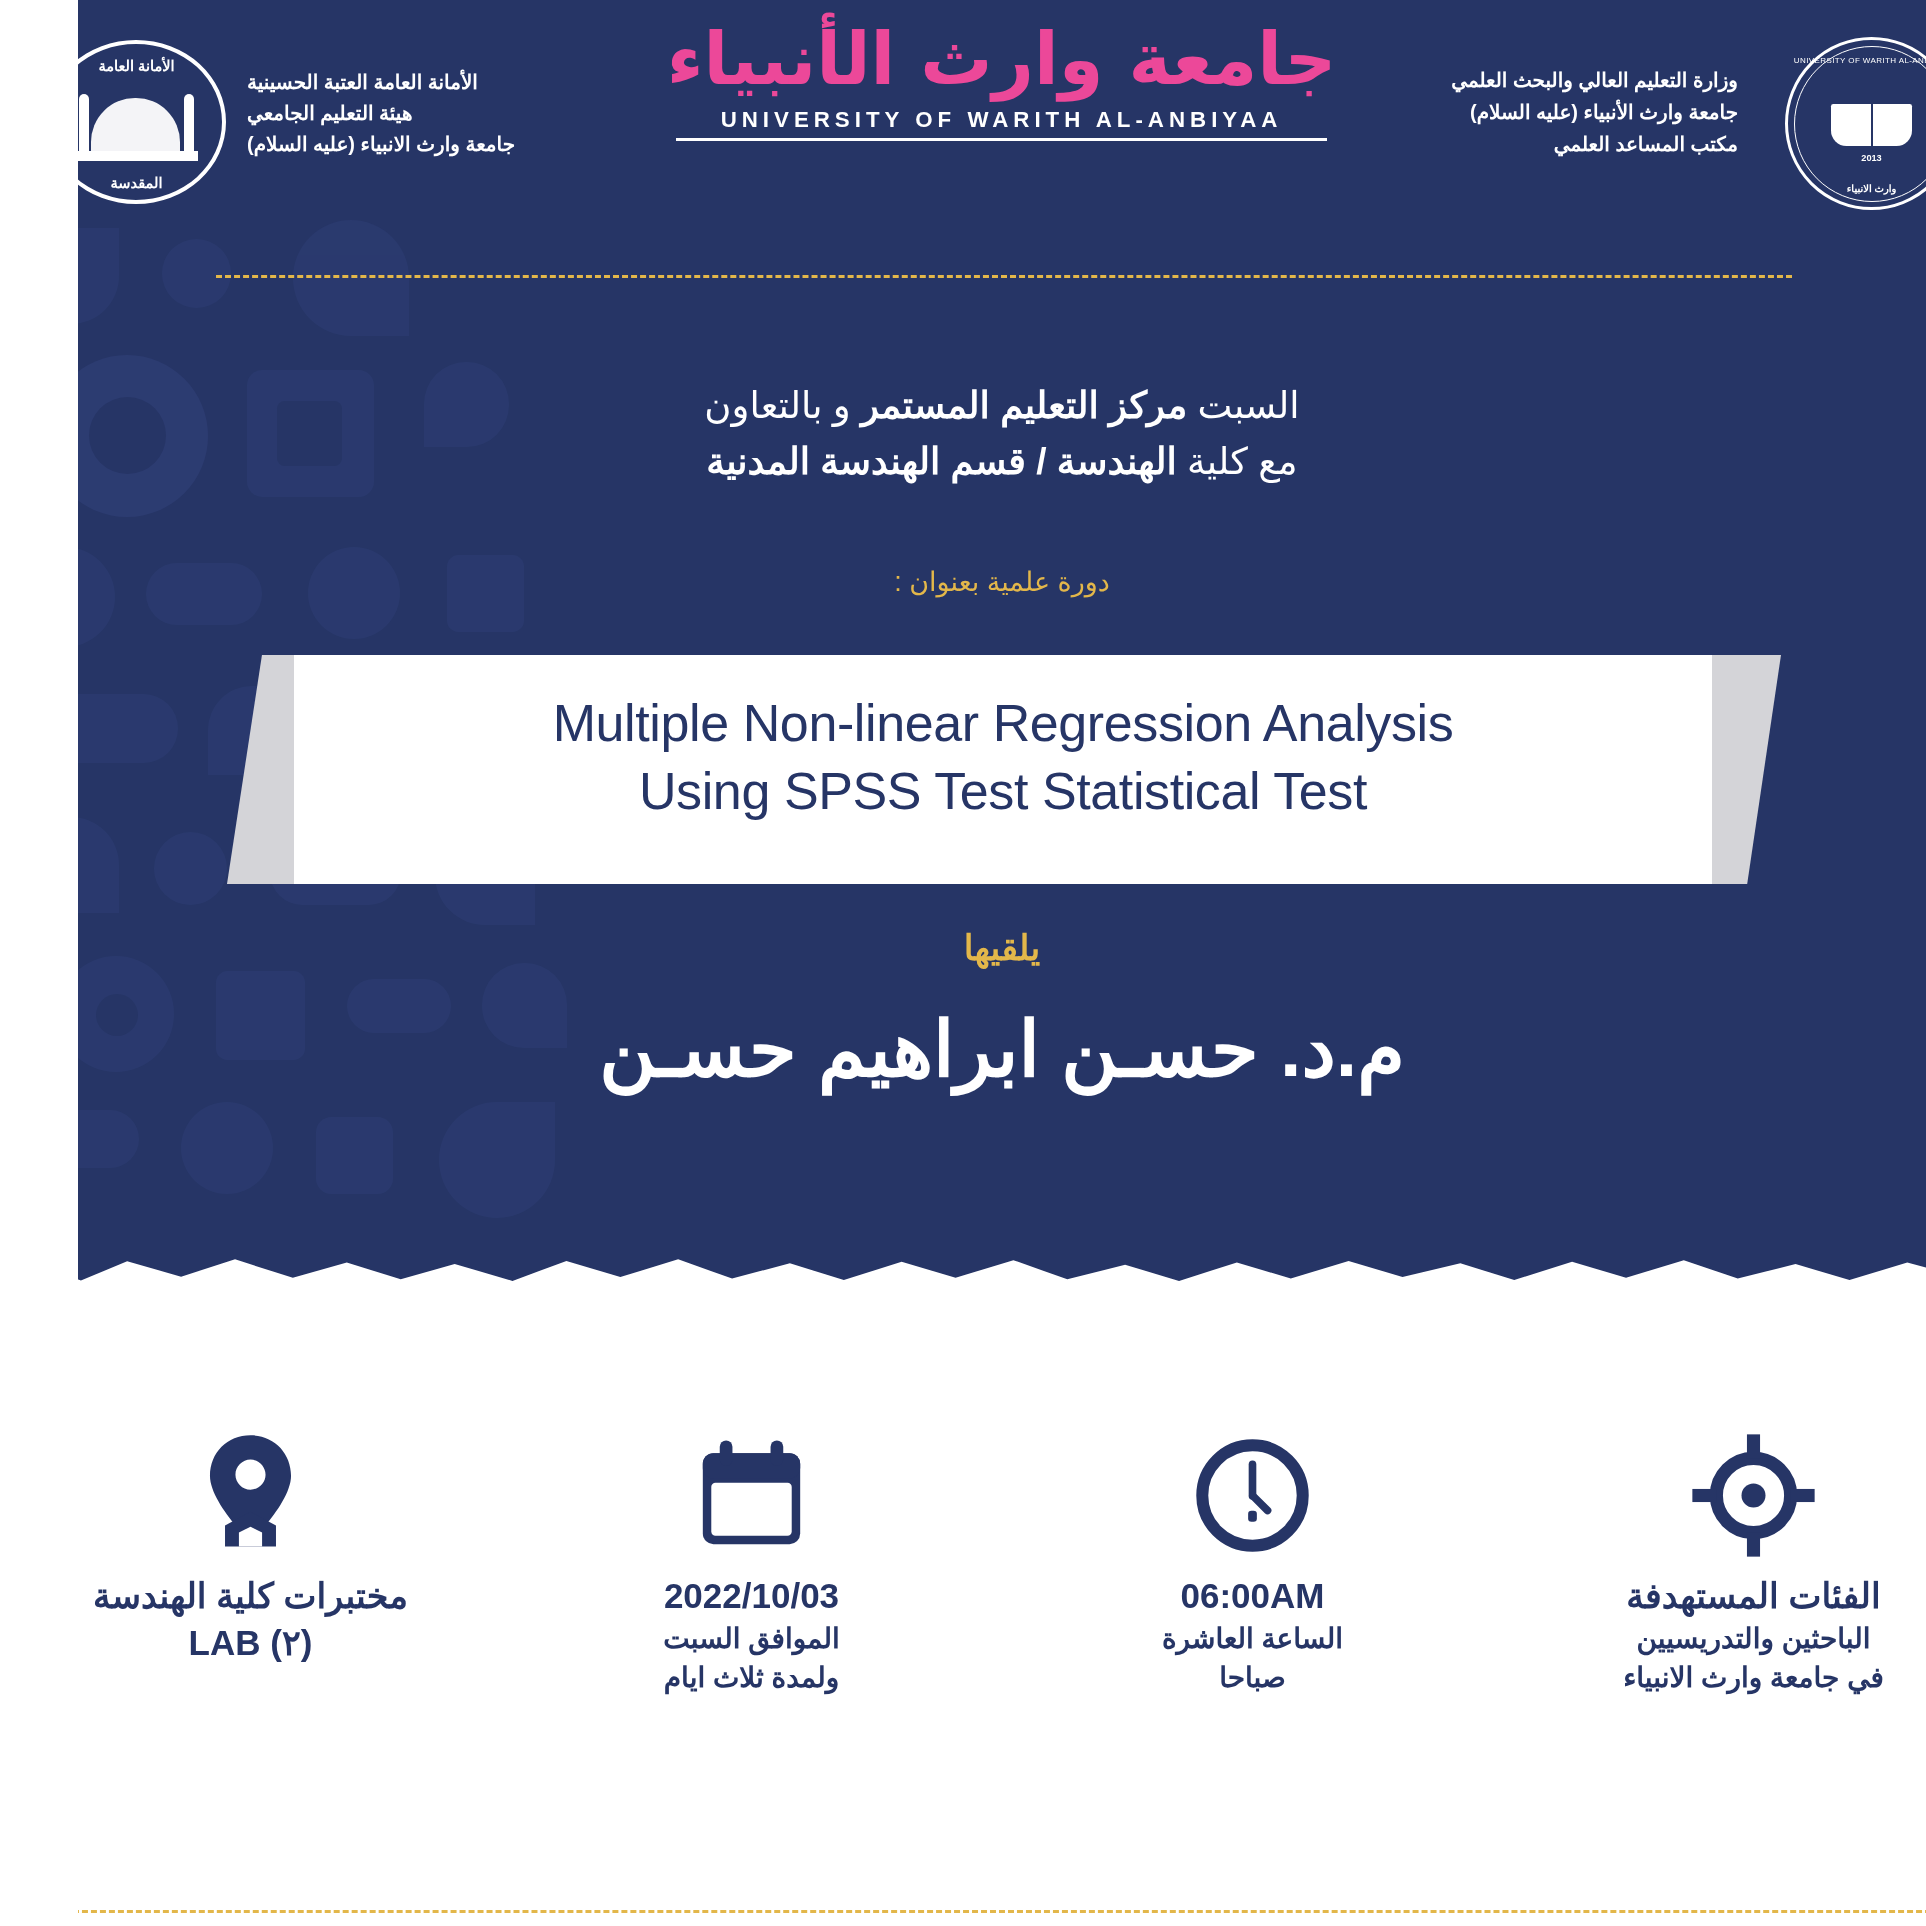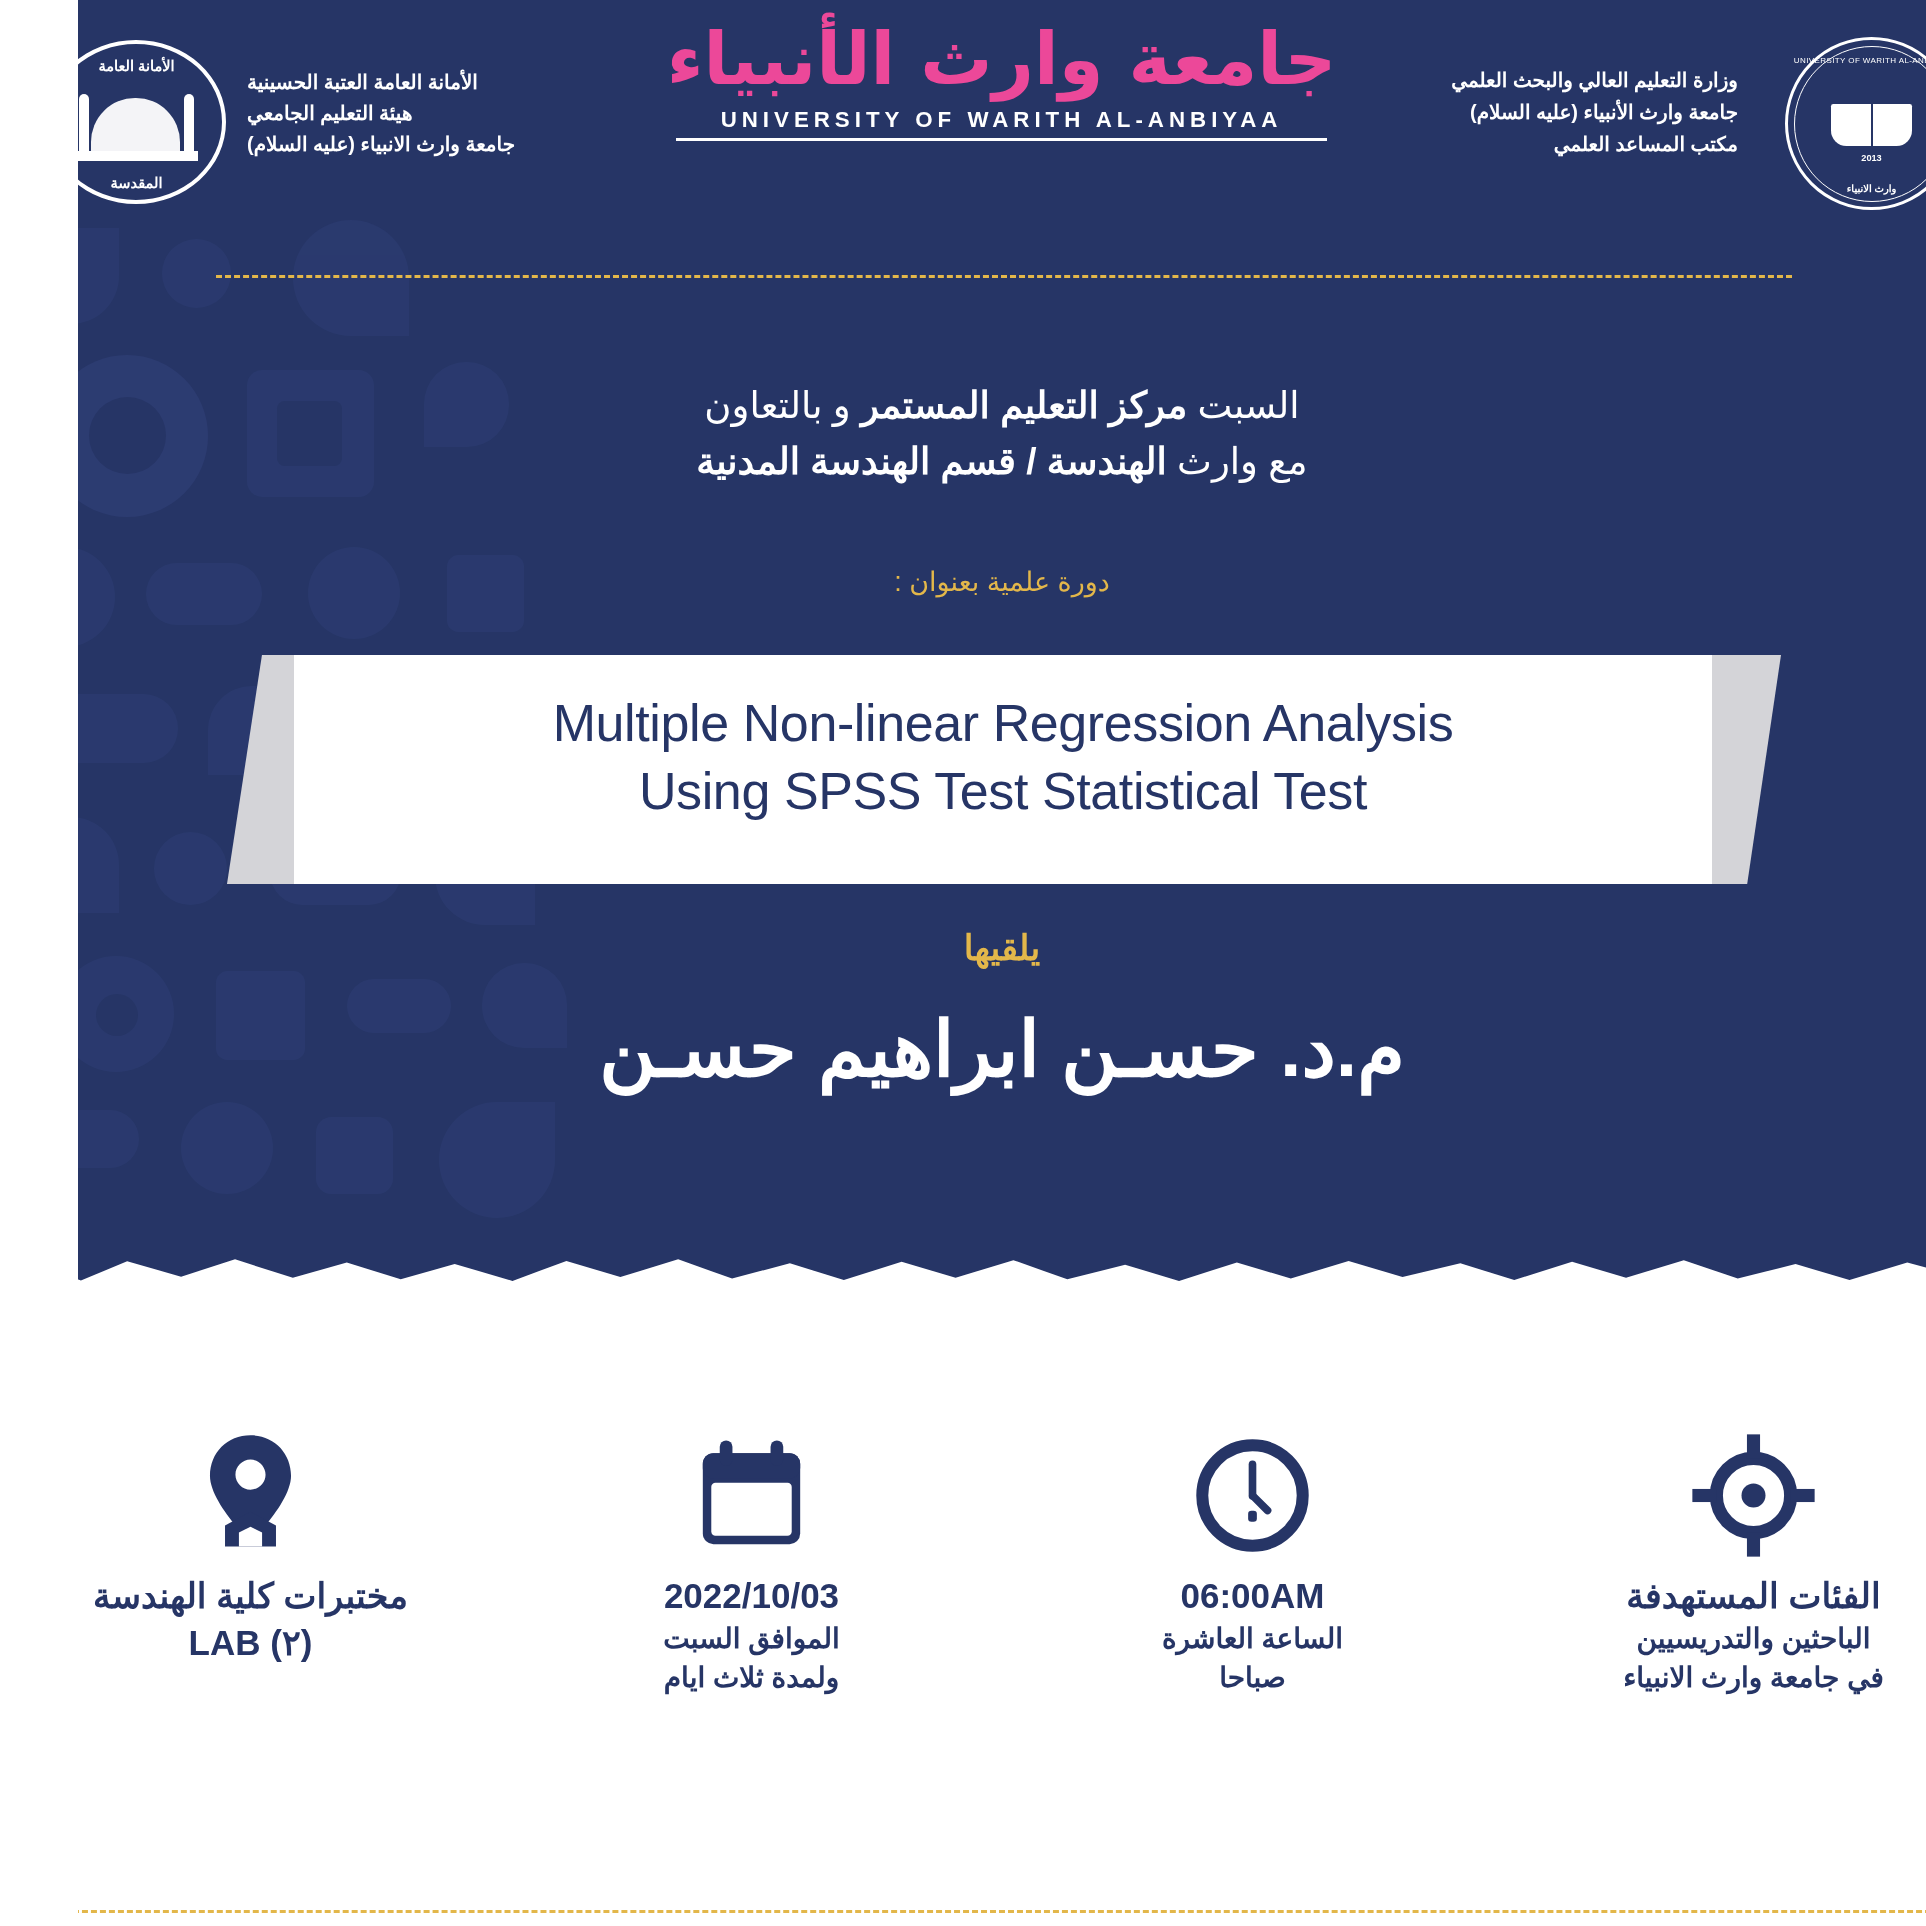--- a/index.html
+++ b/index.html
@@ -447,21 +447,21 @@
 
   <div class="dash-top"></div>
 
   <div class="intro">
     <div class="l1">
       <span>السبت</span>
       <b>مركز التعليم المستمر</b>
       <span>و بالتعاون</span>
     </div>
     <div class="l2">
-      <span>مع وارث</span>
+      <span>مع كلية</span>
       <b>الهندسة / قسم الهندسة المدنية</b>
     </div>
   </div>
 
   <div class="subtitle-ar">دورة علمية بعنوان :</div>
 
   <div class="banner">
     <div class="grayl"></div>
     <div class="grayr"></div>
     <div class="white"></div>

